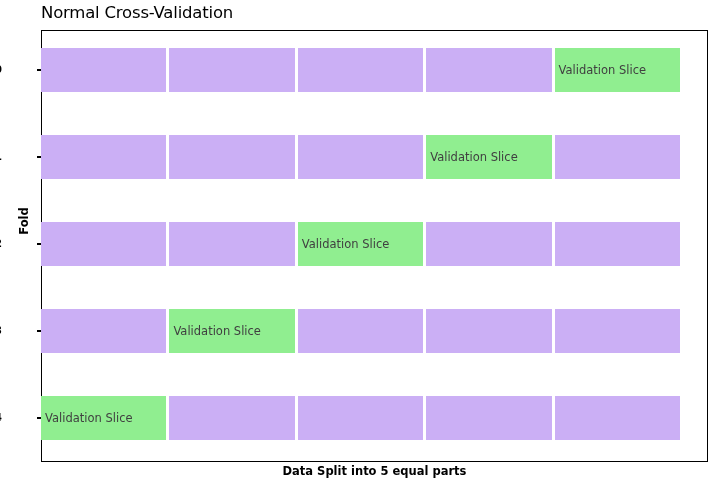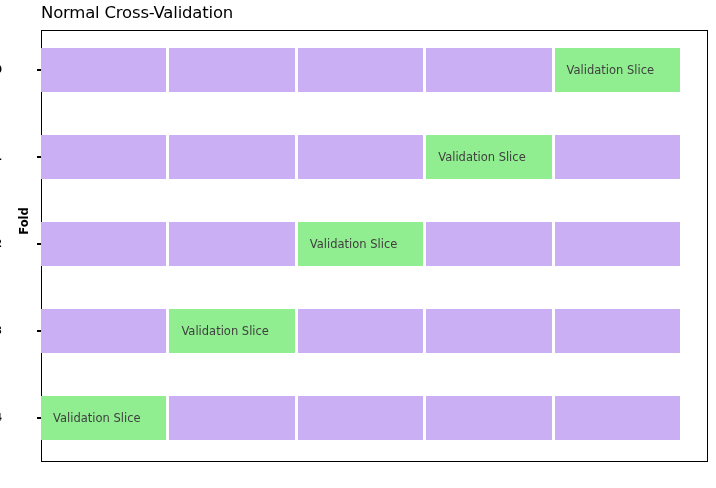--- a/index.html
+++ b/index.html
@@ -111,36 +111,37 @@
   }
   .segment.train {
     background: #cbaff5;
   }
   .segment.validation {
     background: #90ee90;
   }
   .segment-label {
     font-size: 11.5px;
     color: #404040;
-    padding-left: 12px;
+    padding-left: 4px;
     white-space: nowrap;
     font-family: "DejaVu Sans", sans-serif;
   }
 </style>
 </head>
 <body>
 
 <div id="figure">
 
   <div id="chart-title">Normal Cross-Validation</div>
 
   <div id="plot-area"></div>
 
   <div id="y-axis-label">Fold</div>
 
+  <div id="x-axis-label">Data Split into 5 equal parts</div>
 
   <div id="ticks-layer">
       <div class="y-tick-mark" style="top: 69.35px;"></div>
       <div class="y-tick-label" style="top: 65px;">0</div>
       <div class="y-tick-mark" style="top: 156.35px;"></div>
       <div class="y-tick-label" style="top: 152px;">1</div>
       <div class="y-tick-mark" style="top: 243.35px;"></div>
       <div class="y-tick-label" style="top: 239px;">2</div>
       <div class="y-tick-mark" style="top: 330.35px;"></div>
       <div class="y-tick-label" style="top: 326px;">3</div>

